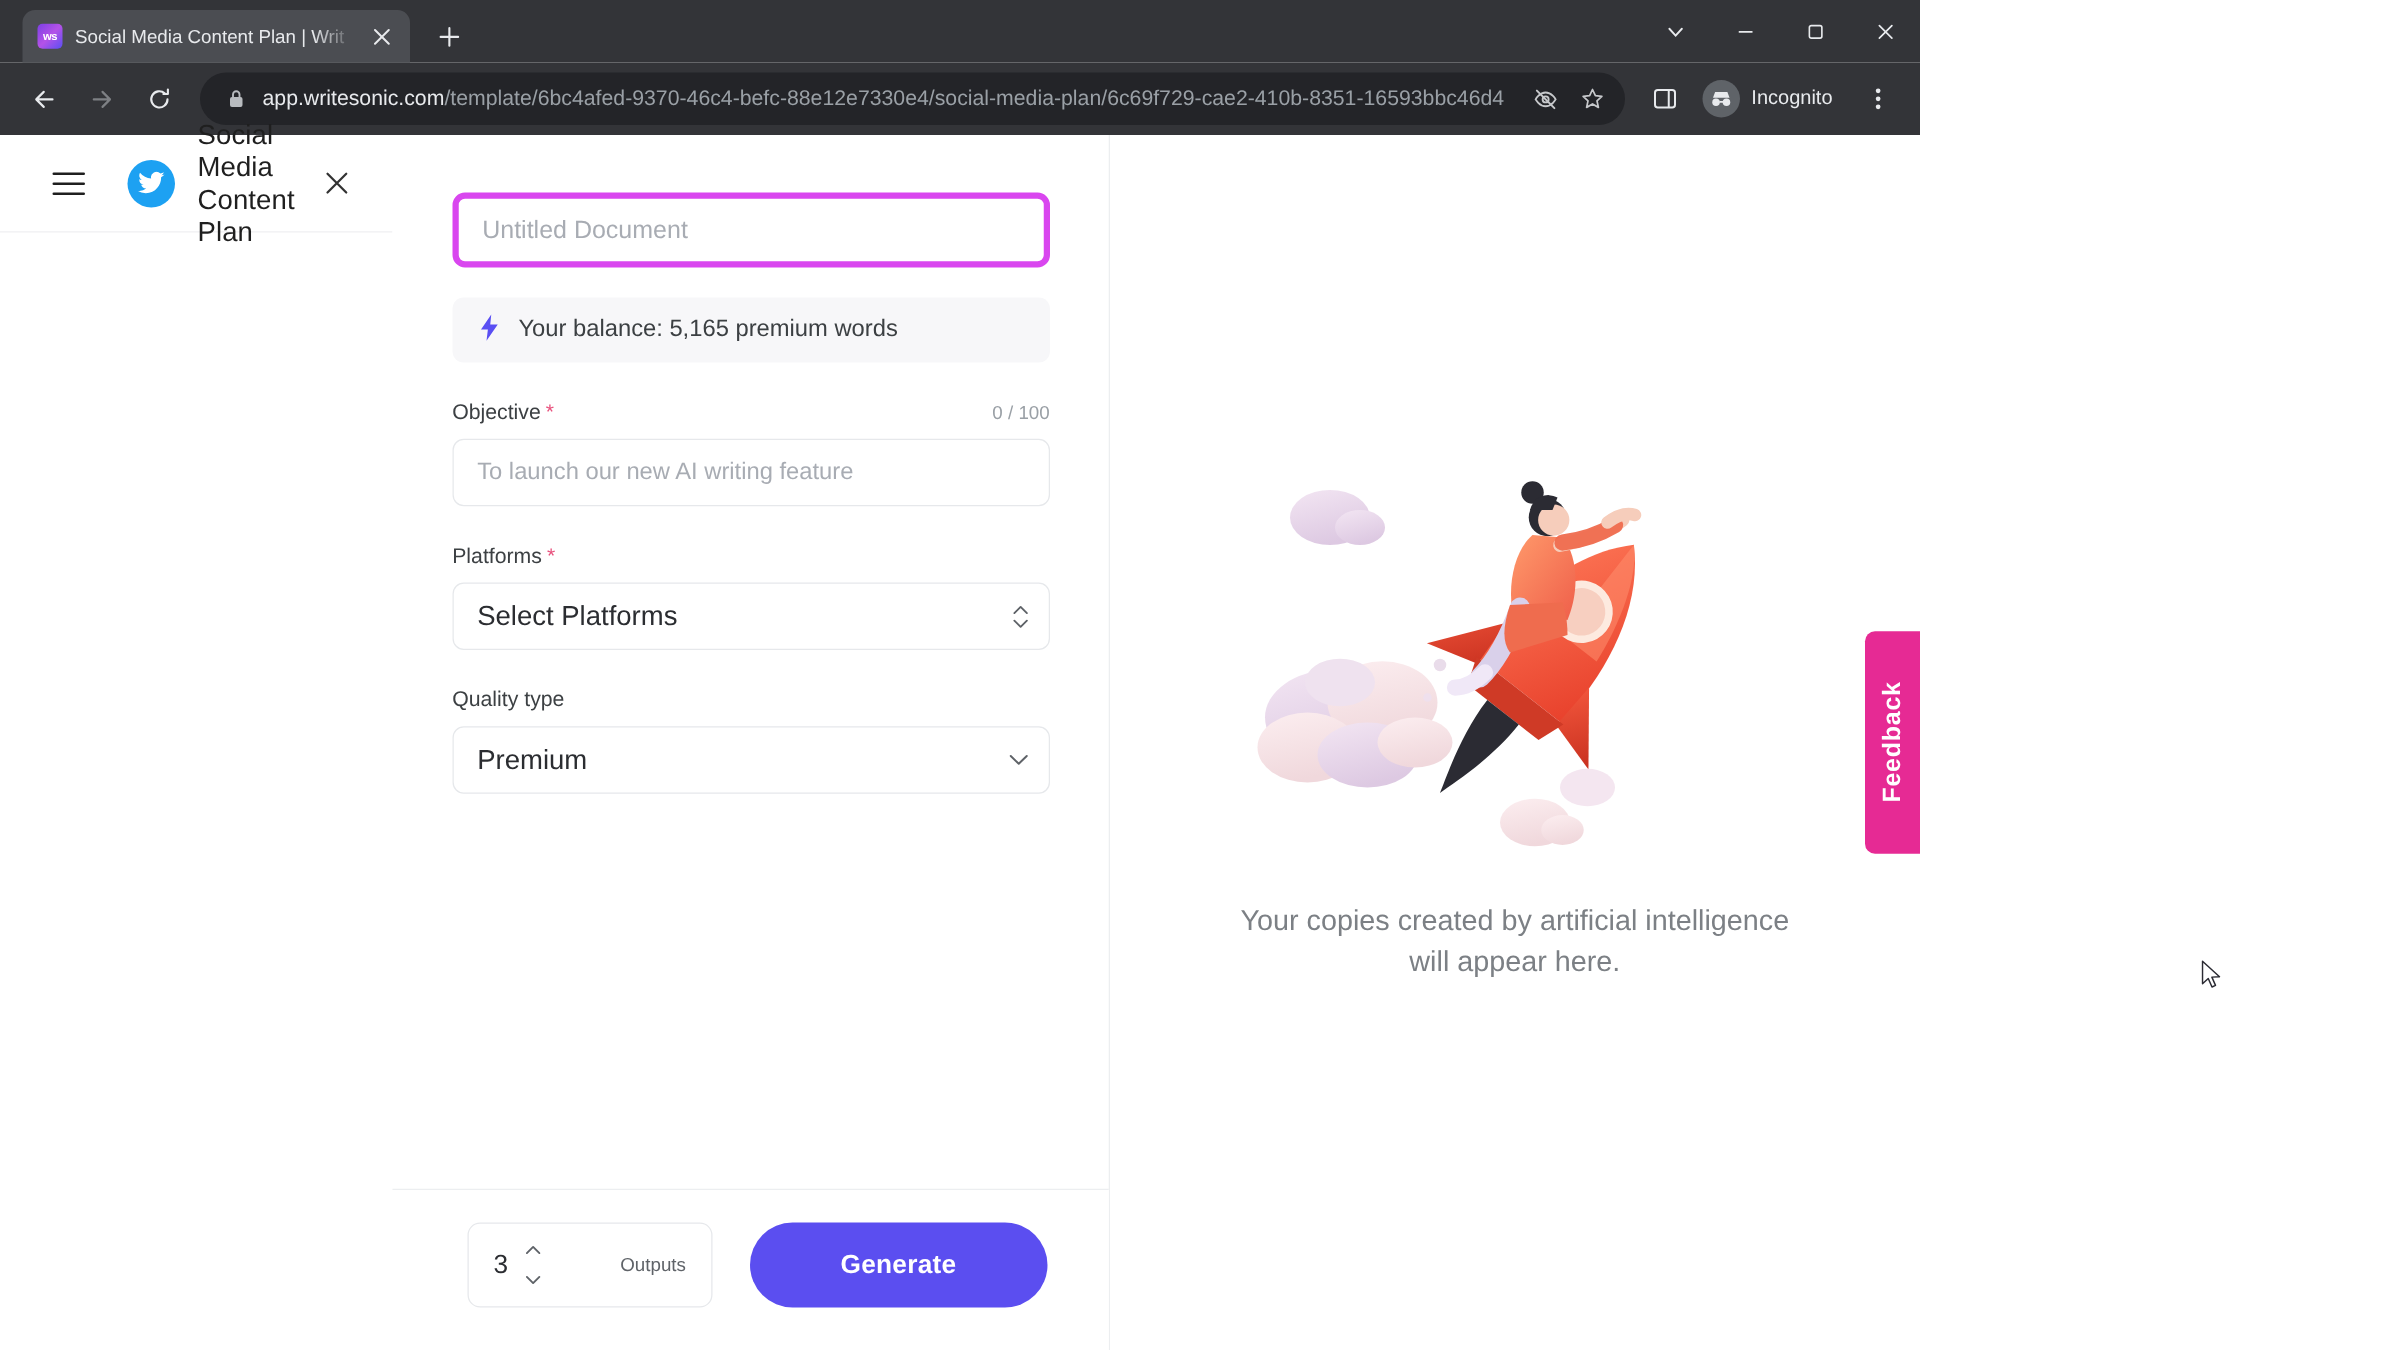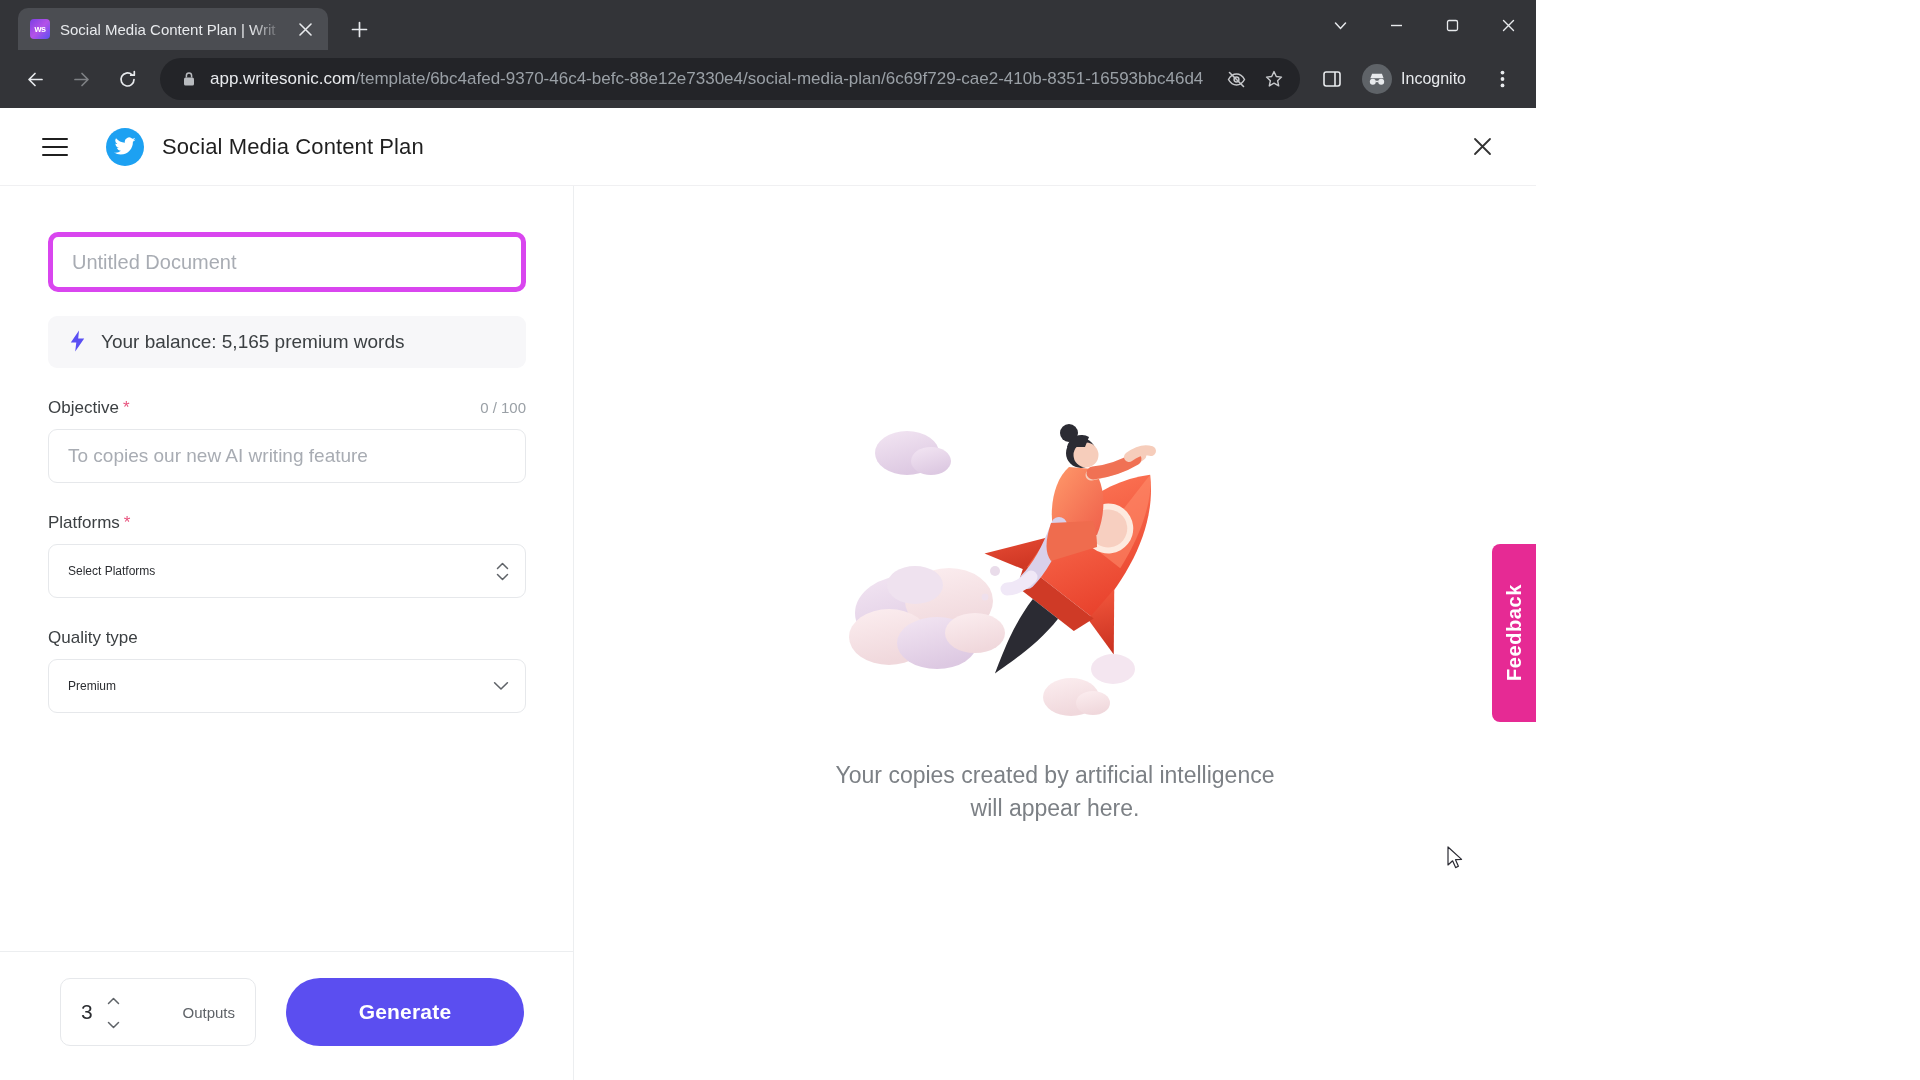--- a/index.html
+++ b/index.html
@@ -76,21 +76,21 @@
   .incognito-pill {
     height: 40px; display: flex; align-items: center; gap: 9px; padding: 0 14px 0 8px;
     border-radius: 20px; color: #e8eaed; font-size: 16px;
   }
   .incog-avatar {
     width: 30px; height: 30px; border-radius: 50%; background: #5f6368;
     display: flex; align-items: center; justify-content: center;
   }
 
   
-  .page { flex: 1; background: #fff; display: flex; flex-direction: column; position: relative; min-height: 0; justify-content: flex-end; }
+  .page { flex: 1; background: #fff; display: flex; flex-direction: row; position: relative; min-height: 0; justify-content: flex-end; }
 
   .app-header {
     height: 78px; flex: 0 0 78px; display: flex; align-items: center;
     padding: 0 34px 0 42px; background: #fff; border-bottom: 1px solid #f0f0f2;
   }
   .hamburger { width: 30px; height: 24px; display: flex; flex-direction: column; justify-content: space-between; padding: 3px 0; }
   .hamburger i { display: block; height: 2px; background: #1f1f1f; border-radius: 1px; }
   .hamburger i:nth-child(1) { width: 26px; }
   .hamburger i:nth-child(2) { width: 26px; }
   .hamburger i:nth-child(3) { width: 26px; }
@@ -132,21 +132,21 @@
   .counter { font-size: 15px; color: #9aa0a6; }
 
   .text-input {
     margin-top: 11px; width: 478px; height: 54px; border: 1px solid #e6e8eb; border-radius: 9px;
     display: flex; align-items: center; padding: 0 19px; font-size: 19px; color: #a8acb3; background: #fff;
   }
   .select-box {
     margin-top: 11px; width: 478px; height: 54px; border: 1px solid #e6e8eb; border-radius: 9px;
     display: flex; align-items: center; padding: 0 16px 0 19px; background: #fff;
   }
-  .select-value { font-size: 12px; color: #2b2d31; flex: 1; }
+  .select-value { font-size: 22px; color: #2b2d31; flex: 1; }
   .flag {
     width: 27px; height: 19px; flex: 0 0 27px; margin-right: 15px; border-radius: 2px; overflow: hidden;
     position: relative; background: #fff; box-shadow: 0 0 0 .5px rgba(0,0,0,.12);
   }
   .flag .stripes { position: absolute; inset: 0;
     background: repeating-linear-gradient(to bottom,#b22234 0,#b22234 1.46px,#fff 1.46px,#fff 2.92px); }
   .flag .canton { position: absolute; left: 0; top: 0; width: 11.5px; height: 10.2px; background: #3c3b6e; }
   .chev-updown { display: flex; flex-direction: column; gap: 3px; color: #5f6368; }
   .chev { color: #5f6368; display: flex; align-items: center; }
 
@@ -346,21 +346,21 @@
           </div>
 
           <div class="field">
             <div class="field-label-row">
               <div>
                 <span class="field-label">Objective</span><span class="req">*</span>
               </div>
               <span class="counter">0 / 100</span>
             </div>
             <div class="text-input">
-              <span>To copies our new AI writing feature</span>
+              <span>To launch our new AI writing feature</span>
             </div>
           </div>
 
           <div class="field">
             <div class="field-label-row">
               <div>
                 <span class="field-label">Platforms</span><span class="req">*</span>
               </div>
             </div>
             <div class="select-box">

